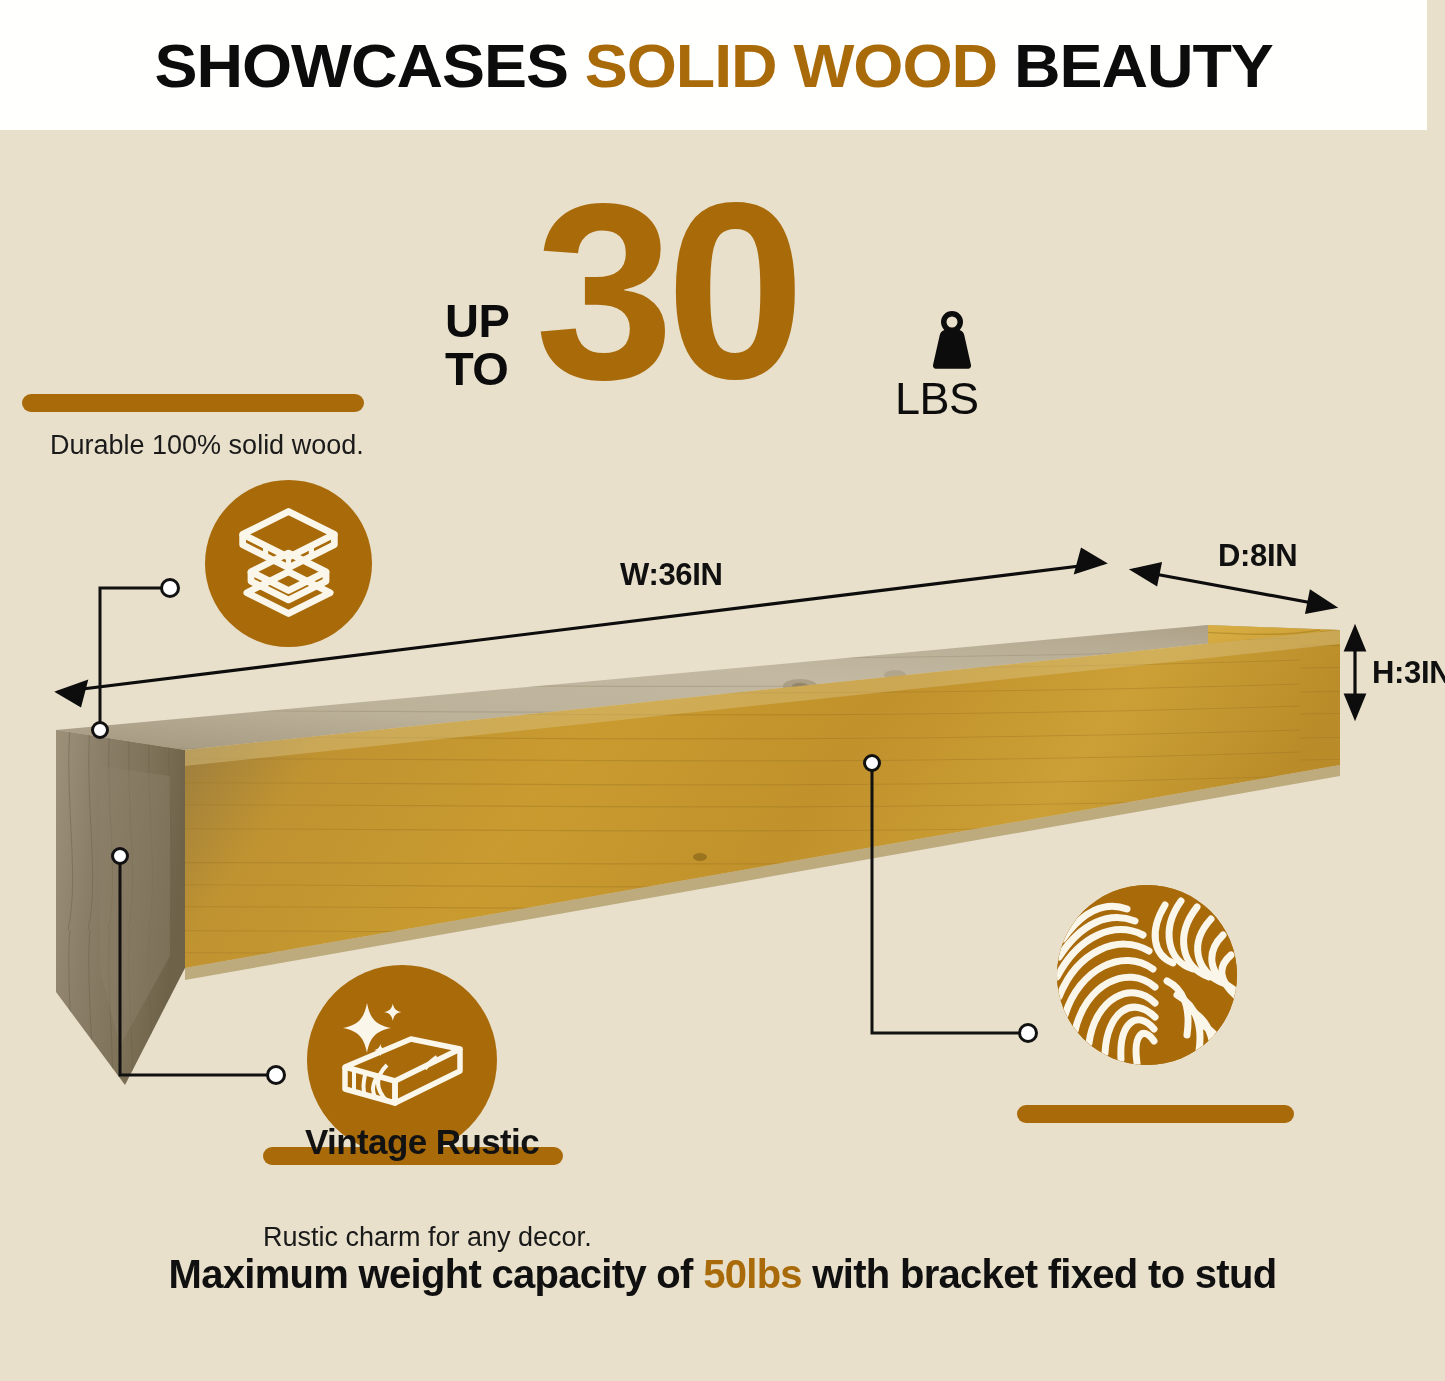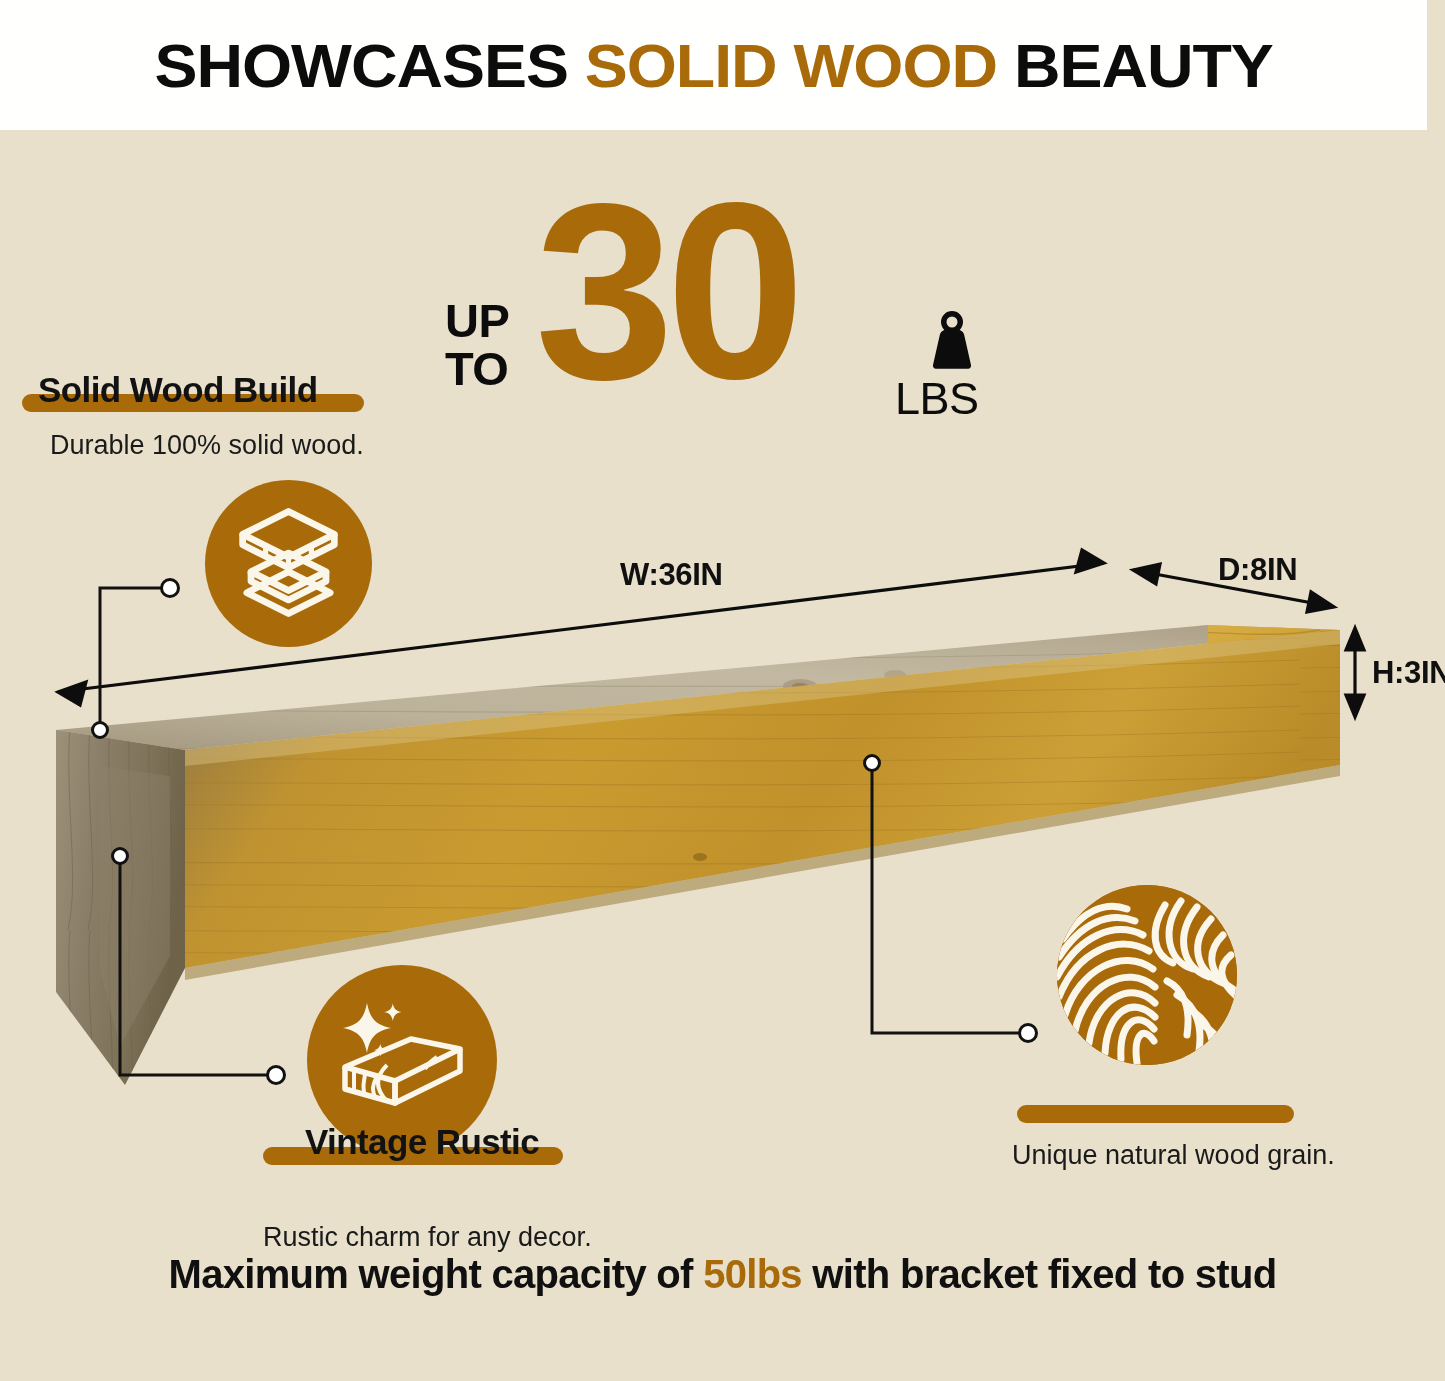--- a/index.html
+++ b/index.html
@@ -229,21 +229,20 @@
     <div class="big-number">30</div>
     <div class="weight-icon">
       <svg width="74" height="74" viewBox="0 0 74 74">
         <path d="M37 8 a11 11 0 0 1 11 11 a11 11 0 0 1 -3.4 7.9 l1.6 0.9 a6 6 0 0 1 2.9 3.6 L56 62 a3 3 0 0 1 -2.9 3.8 H20.9 A3 3 0 0 1 18 62 l6.9 -30.6 a6 6 0 0 1 2.9 -3.6 l1.6 -0.9 A11 11 0 0 1 26 19 A11 11 0 0 1 37 8 Z M37 13.5 a5.5 5.5 0 0 0 0 11 a5.5 5.5 0 0 0 0 -11 Z" fill="#0C0C0C"></path>
       </svg>
     </div>
     <div class="lbs">LBS</div>
   </div>
 
   <div class="feat-underline" style="left:22px;top:264px;width:342px;"></div>
-  <div class="feat-title" style="left:38px;top:240px;">Solid Wood Build</div>
   <div class="feat-sub" style="left:50px;top:300px;">Durable 100% solid wood.</div>
   <div class="icon-circle" style="left:205px;top:350px;width:167px;height:167px;">
     <svg width="125" height="125" viewBox="0 0 120 120">
       <g fill="none" stroke="#FBF6EA" stroke-width="6.5" stroke-linejoin="round">
         <path d="M60 10 L104 32 L60 54 L16 32 Z"></path>
         <path d="M16 32 L16 42 L60 64 L104 42 L104 32"></path>
         <path d="M60 50 L96 68 L60 86 L24 68 Z"></path>
         <path d="M24 68 L24 77 L60 95 L96 77 L96 68"></path>
         <path d="M60 76 L100 96 L60 116 L20 96 Z" transform="translate(0,-8)"></path>
       </g>
@@ -302,20 +301,19 @@
         <path d="M174 70 C160 82 162 96 180 112"></path>
         <path d="M110 96 C126 104 134 122 130 150"></path>
         <path d="M120 110 C138 120 146 138 142 166"></path>
         <path d="M132 124 C150 134 158 152 156 176"></path>
         <path d="M146 140 C162 150 170 166 170 180"></path>
       </g>
       <circle cx="90" cy="90" r="90" fill="none" stroke="#E8E0CB" stroke-width="0"></circle>
     </svg>
   </div>
   <div class="feat-underline" style="left:1017px;top:975px;width:277px;"></div>
-  <div class="feat-sub" style="left:1012px;top:1010px;">Unique natural wood grain.</div>
 
   <div class="dim-label" style="left:620px;top:427px;">W:36IN</div>
-  <div class="dim-label" style="left:1218px;top:422px;">D:8IN</div>
+  <div class="dim-label" style="left:1218px;top:408px;">D:8IN</div>
   <div class="dim-label" style="left:1372px;top:525px;">H:3IN</div>
 
   <div class="footer-note"><span>Maximum weight capacity of </span><span class="accent">50lbs</span><span> with bracket fixed to stud</span></div>
 </div>
 
 </body></html>

